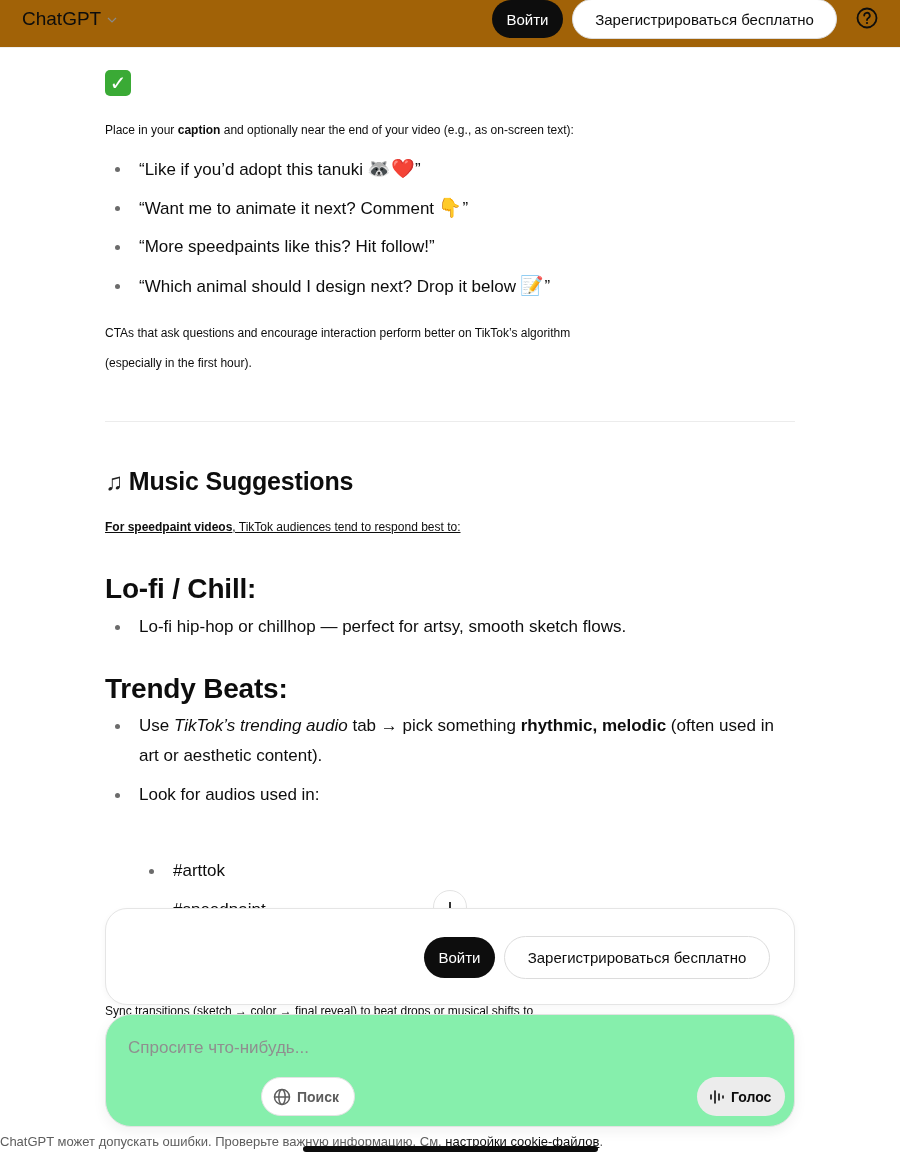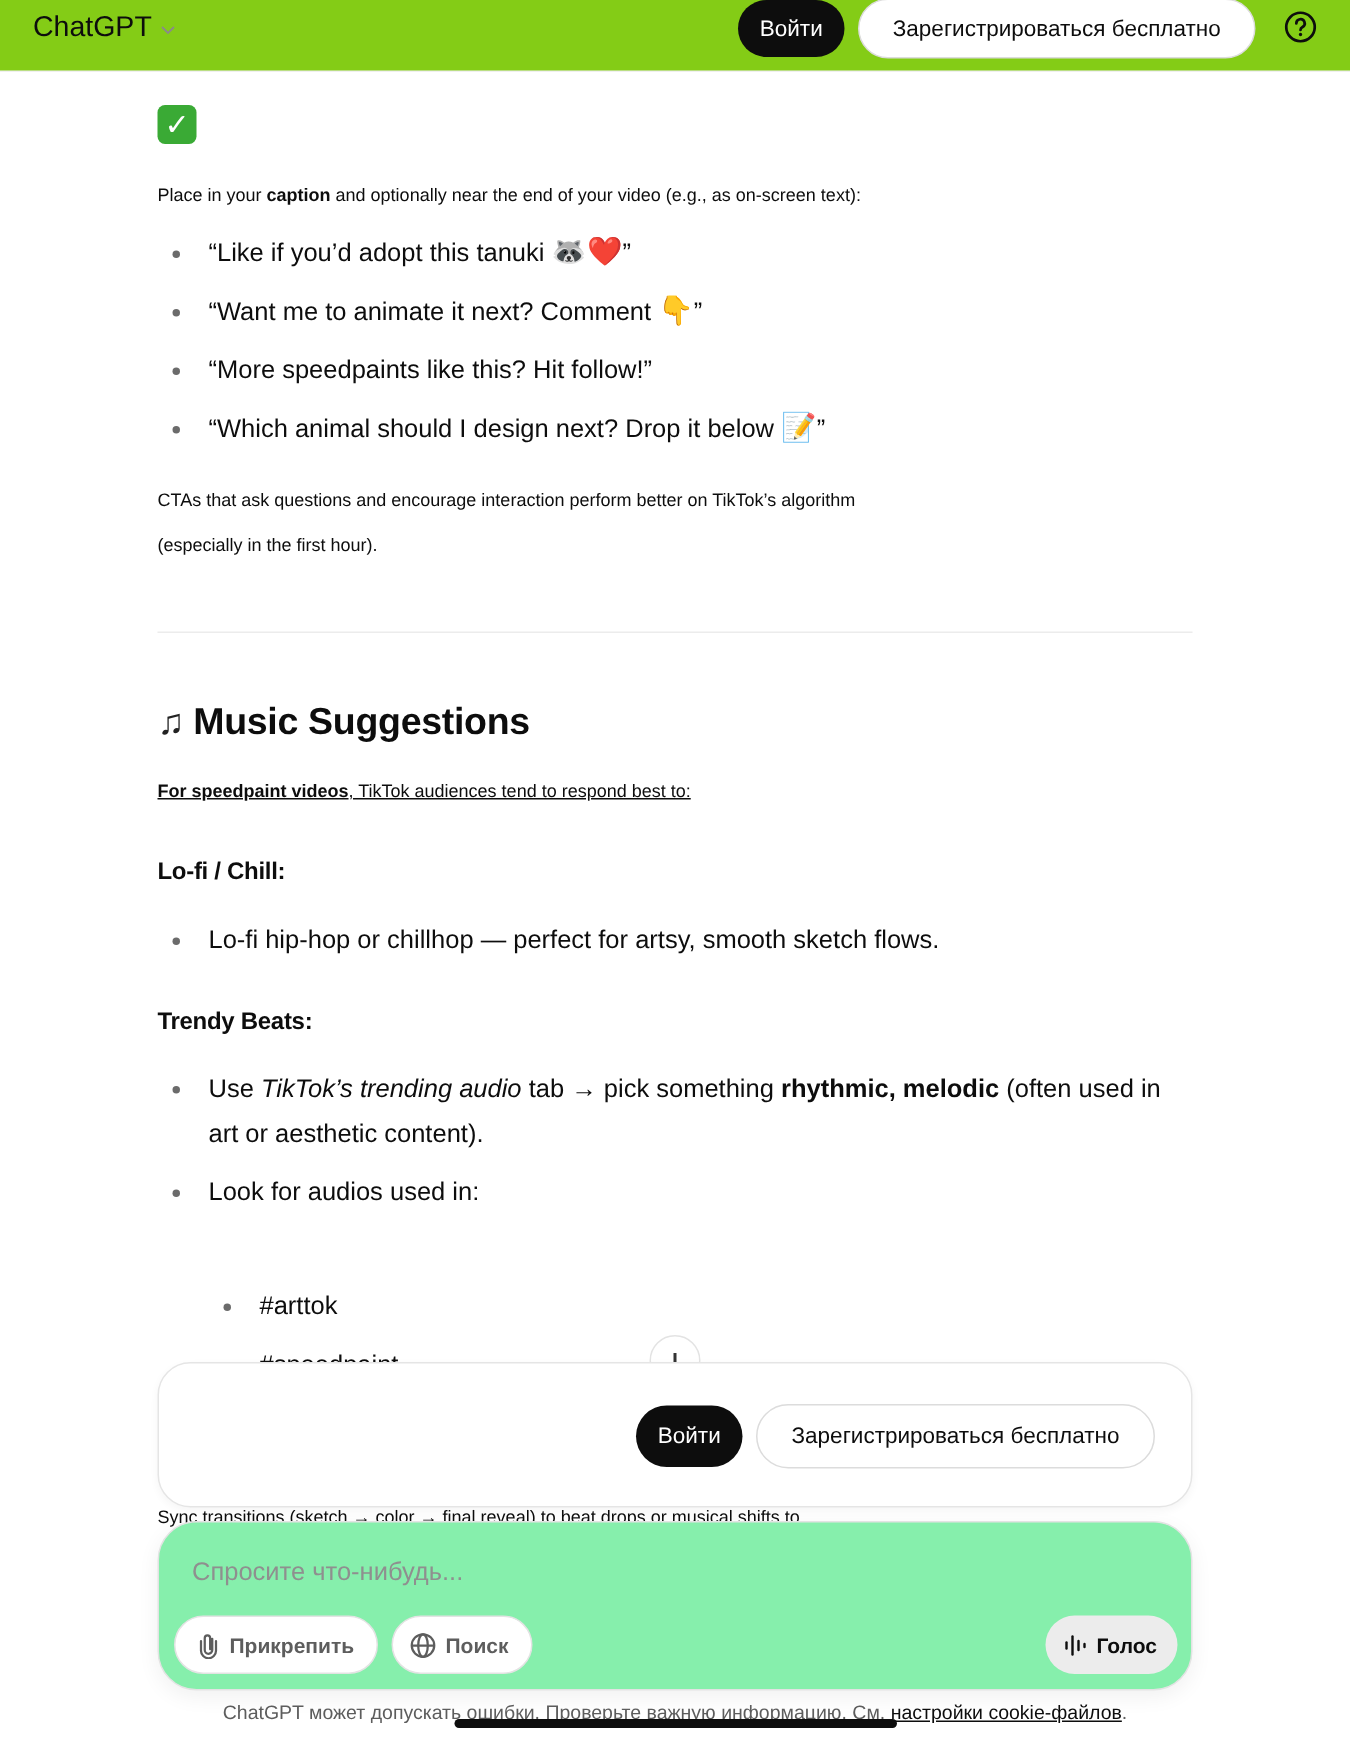--- a/index.html
+++ b/index.html
@@ -1,30 +1,30 @@
 <!DOCTYPE html>
 <html><head>
   <meta charset="utf-8">
   <style>
     * { box-sizing: border-box; margin: 0; padding: 0; }
     html, body { width: 900px; height: 1161px; overflow: hidden; background: #ffffff; }
     body { font-family: "Liberation Sans", "DejaVu Sans", sans-serif; color: #0d0d0d; position: relative; }
 
     
-    .header { position: absolute; top: 0; left: 0; width: 900px; height: 48px; background: #84cc16; border-bottom: 1px solid #f0f0f0; z-index: 5; }
+    .header { position: absolute; top: 0; left: 0; width: 900px; height: 48px; background: #a16207; border-bottom: 1px solid #f0f0f0; z-index: 5; }
     .brand { position: absolute; left: 22px; top: 7px; height: 24px; display: flex; align-items: center; font-size: 19px; color: #0d0d0d; cursor: pointer; }
     .brand .chev { margin-left: 6px; margin-top: 1px; width: 10px; height: 10px; }
     .btn-login { position: absolute; left: 492px; top: 0px; width: 71px; height: 38px; border-radius: 19px; background: #0d0d0d; color: #fff; font-size: 15px; display: flex; align-items: center; justify-content: center; cursor: pointer; }
     .btn-signup { position: absolute; left: 572px; top: -1px; width: 265px; height: 40px; border-radius: 20px; border: 1px solid #dcdcdc; background: #fff; color: #0d0d0d; font-size: 15px; display: flex; align-items: center; justify-content: center; cursor: pointer; }
     .help { position: absolute; left: 856px; top: 7px; width: 22px; height: 22px; cursor: pointer; }
 
     
     .content { position: absolute; left: 105px; top: 0; width: 690px; }
     .h2 { position: absolute; left: 0; font-size: 25px; font-weight: 600; display: flex; align-items: center; white-space: nowrap; letter-spacing: -0.2px; }
-    .h3 { position: absolute; left: 0; font-size: 16px; font-weight: 700; white-space: nowrap; letter-spacing: -0.2px; }
+    .h3 { position: absolute; left: 0; font-size: 28px; font-weight: 700; white-space: nowrap; letter-spacing: -0.2px; }
     .p { position: absolute; left: 0; width: 700px; font-size: 12px; line-height: 30px; white-space: nowrap; }
     .p b { font-weight: 700; }
     .li { position: absolute; left: 34px; font-size: 17px; line-height: 30px; white-space: nowrap; }
     .li::before { content: ""; position: absolute; left: -24px; top: 13px; width: 5px; height: 5px; border-radius: 50%; background: #6b6b6b; }
     .li2 { left: 68px; margin-top: 38px; }
     .li2::before { left: -24px; }
     .hr { position: absolute; left: 0; width: 690px; height: 1px; background: #ececec; }
     .emoji-box { display: inline-flex; align-items: center; justify-content: center; width: 26px; height: 26px; border-radius: 5px; background: #3aaa35; color: #fff; font-size: 20px; font-weight: 700; margin-right: 8px; }
     .notes { font-size: 24px; margin-right: 6px; color: #222; }
     .em { font-size: 19px; }
@@ -43,21 +43,21 @@
     .composer { position: absolute; left: 105px; top: 1014px; width: 690px; height: 113px; border-radius: 26px; border: 1px solid #e3e3e3; background: #86efac; box-shadow: 0 4px 14px rgba(0,0,0,0.06); z-index: 8; }
     .composer-input { position: absolute; left: 22px; top: 18px; width: 640px; height: 30px; border: none; outline: none; font-size: 17px; color: #0d0d0d; background: transparent; font-family: "Liberation Sans", sans-serif; }
     .composer-input::placeholder { color: #8f8f8f; }
     .pill { position: absolute; top: 62px; height: 39px; border-radius: 20px; border: 1px solid #e3e3e3; background: #fff; display: flex; align-items: center; font-size: 14px; font-weight: 700; color: #5d5d5d; cursor: pointer; }
     .pill svg { margin-right: 6px; }
     .pill-attach { left: 10px; width: 136px; padding-left: 14px; }
     .pill-search { left: 155px; width: 94px; padding-left: 11px; }
     .pill-voice { left: 591px; width: 88px; border: none; background: #ececec; color: #0d0d0d; padding-left: 12px; }
 
     
-    .footer { position: absolute; left: 0; top: 1134px; width: 900px; text-align: center; font-size: 13px; color: #5d5d5d; z-index: 9; }
+    .footer { position: absolute; left: 0; top: 1134px; width: 900px; font-size: 13px; color: #5d5d5d; z-index: 9; }
     .footer a { color: #0d0d0d; text-decoration: underline; }
     .home-indicator { position: absolute; left: 303px; top: 1146px; width: 295px; height: 6px; border-radius: 3px; background: #0d0d0d; z-index: 10; }
   </style>
 </head>
 <body>
 
 <div class="header" data-name="top-bar">
   <div class="brand" data-name="model-selector">
     <span data-name="brand-label">ChatGPT</span>
     <svg class="chev" data-name="chevron-down-icon" viewBox="0 0 10 10">
@@ -126,27 +126,20 @@
   <div class="bar" data-name="arrow-down-icon"></div>
 </div>
 
 <div class="promo" data-name="signup-promo-card">
   <div class="promo-login" data-name="promo-login-button">Войти</div>
   <div class="promo-signup" data-name="promo-signup-button">Зарегистрироваться бесплатно</div>
 </div>
 
 <div class="composer" data-name="composer">
   <input class="composer-input" type="text" data-name="prompt-input" placeholder="Спросите что-нибудь..." style="">
-  <div class="pill pill-attach" data-name="attach-button">
-    <svg data-name="paperclip-icon" width="16" height="18" viewBox="0 0 16 18">
-        <path d="M10.5 4.5 V12 a2.5 2.5 0 0 1 -5 0 V4 a1.8 1.8 0 0 1 3.6 0 V11.5" fill="none" stroke="#5d5d5d" stroke-width="1.5" stroke-linecap="round"></path>
-        <path d="M3 6 V12.5 a5 5 0 0 0 10 0 V6" fill="none" stroke="#5d5d5d" stroke-width="1.5" stroke-linecap="round"></path>
-      </svg>
-    <span>Прикрепить</span>
-  </div>
   <div class="pill pill-search" data-name="search-button">
     <svg data-name="globe-icon" width="18" height="18" viewBox="0 0 18 18">
         <circle cx="9" cy="9" r="7.5" fill="none" stroke="#5d5d5d" stroke-width="1.5"></circle>
         <ellipse cx="9" cy="9" rx="3.2" ry="7.5" fill="none" stroke="#5d5d5d" stroke-width="1.5"></ellipse>
         <line x1="1.5" y1="9" x2="16.5" y2="9" stroke="#5d5d5d" stroke-width="1.5"></line>
       </svg>
     <span>Поиск</span>
   </div>
   <div class="pill pill-voice" data-name="voice-button">
     <svg data-name="voice-waveform-icon" width="16" height="14" viewBox="0 0 16 14">

